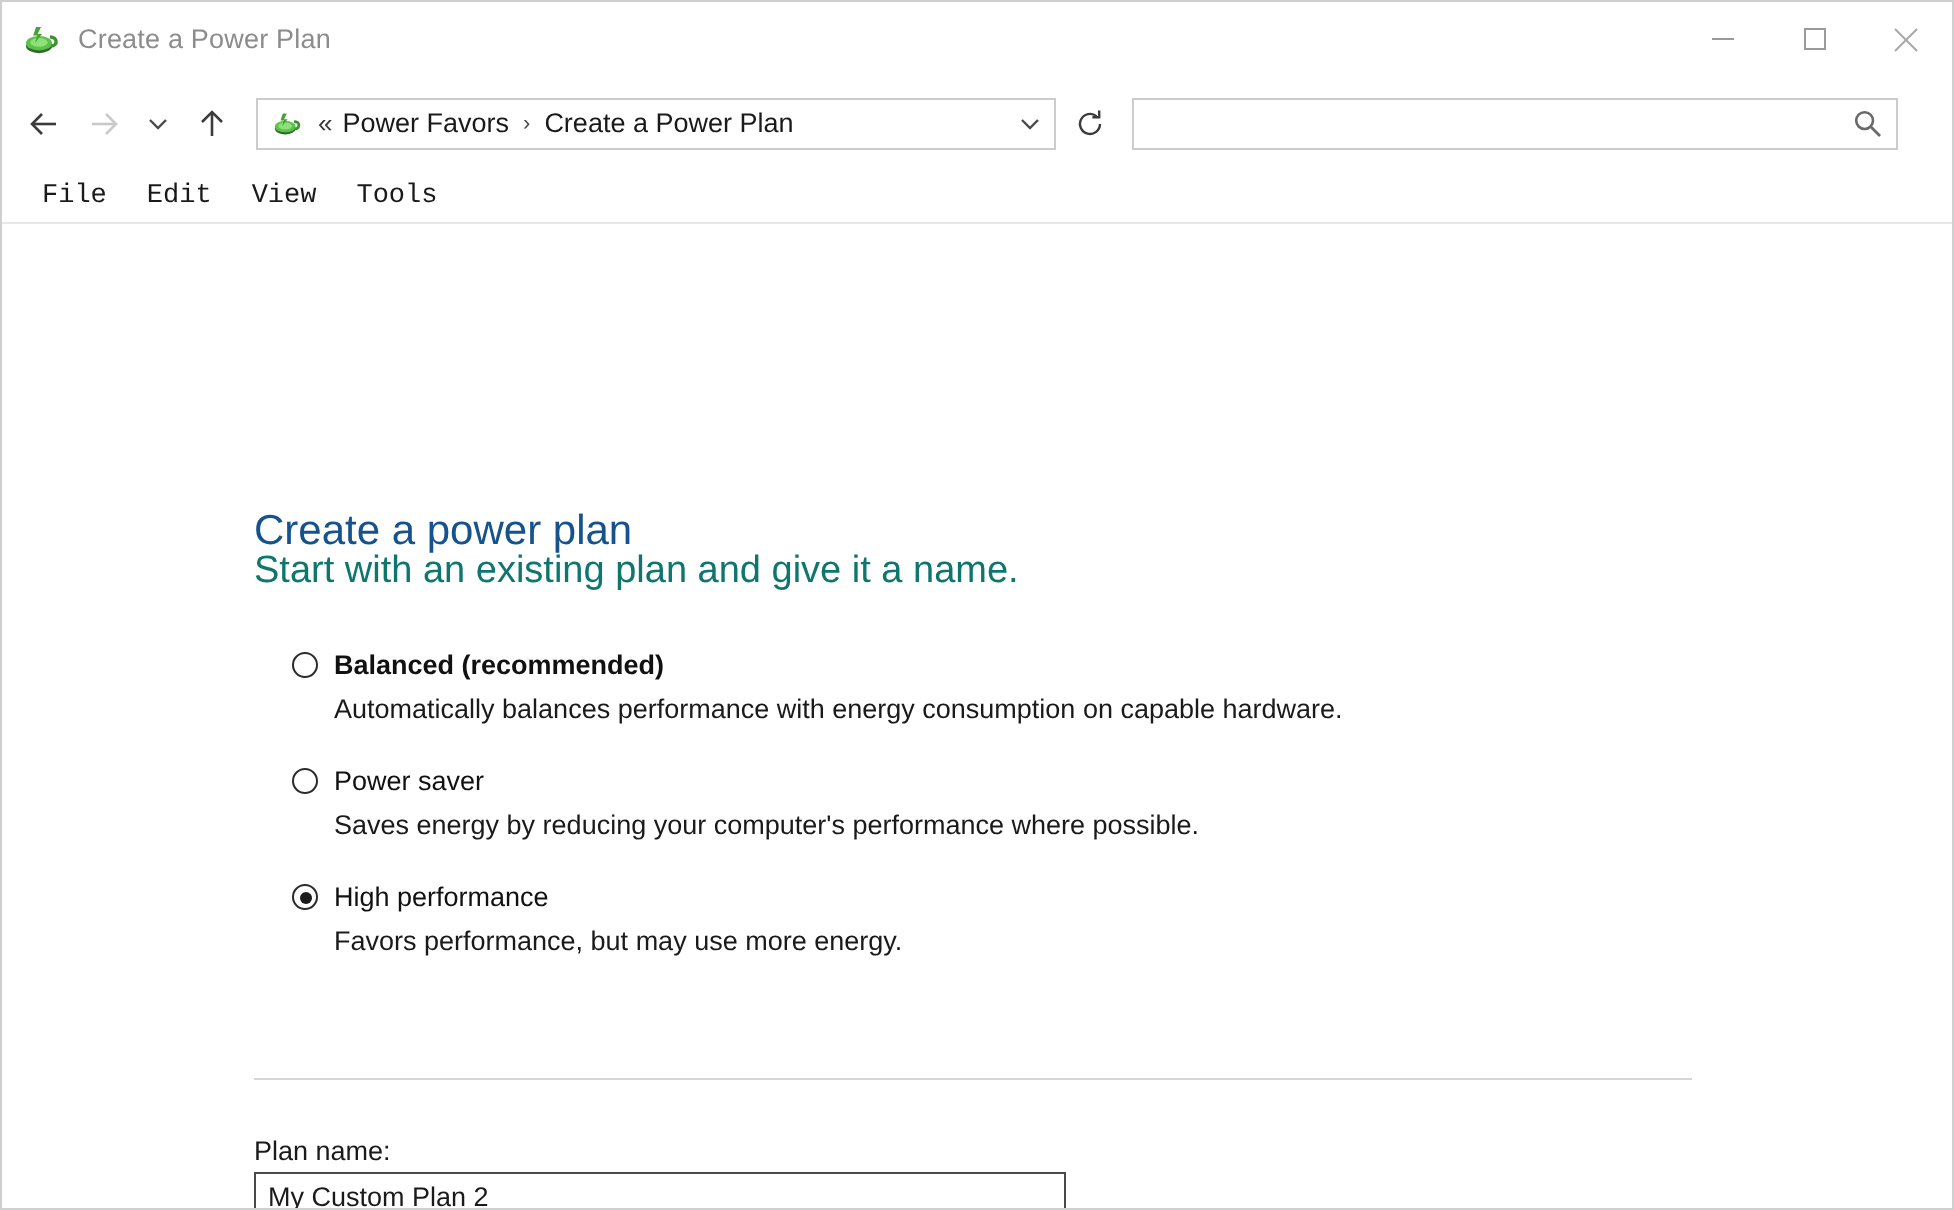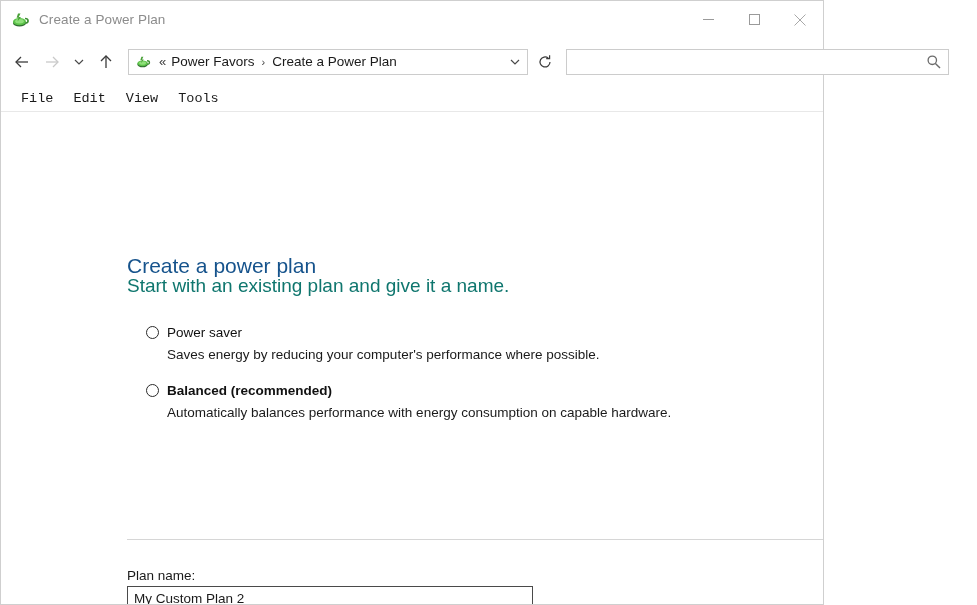--- a/index.html
+++ b/index.html
@@ -11,21 +11,21 @@
     height: 605px;
     background: #ffffff;
     font-family: "Liberation Sans", sans-serif;
     overflow: hidden;
     -webkit-font-smoothing: antialiased;
   }
 
   
   .window {
     position: relative;
-    width: 824px;
+    width: 977px;
     height: 605px;
     background: #ffffff;
     border: 1px solid #cfcfcf;
     box-sizing: border-box;
     display: flex;
     flex-direction: column;
   }
 
   
   .titlebar {
@@ -413,33 +413,40 @@
   <div class="content">
 
     <div class="page-title">Create a power plan</div>
     <div class="page-subtitle">Start with an existing plan and give it a name.</div>
 
     <div class="options">
 
       <div class="option">
         <div class="option-row">
           <span class="radio"></span>
+          <span class="option-label bold">Balanced (recommended)</span>
+        </div>
+        <div class="option-desc">Automatically balances performance with energy consumption on capable hardware.</div>
+      </div>
+
+      <div class="option">
+        <div class="option-row">
+          <span class="radio"></span>
           <span class="option-label">Power saver</span>
         </div>
         <div class="option-desc">Saves energy by reducing your computer's performance where possible.</div>
       </div>
 
       <div class="option">
         <div class="option-row">
-          <span class="radio"></span>
-          <span class="option-label bold">Balanced (recommended)</span>
+          <span class="radio checked"></span>
+          <span class="option-label">High performance</span>
         </div>
-        <div class="option-desc">Automatically balances performance with energy consumption on capable hardware.</div>
-      </div>
-
+        <div class="option-desc">Favors performance, but may use more energy.</div>
+      </div>
 
     </div>
 
     <div class="divider"></div>
 
     <div class="planname-label">Plan name:</div>
     <input class="planname-input" type="text" value="My Custom Plan 2" style="">
 
   </div>
 </div>

